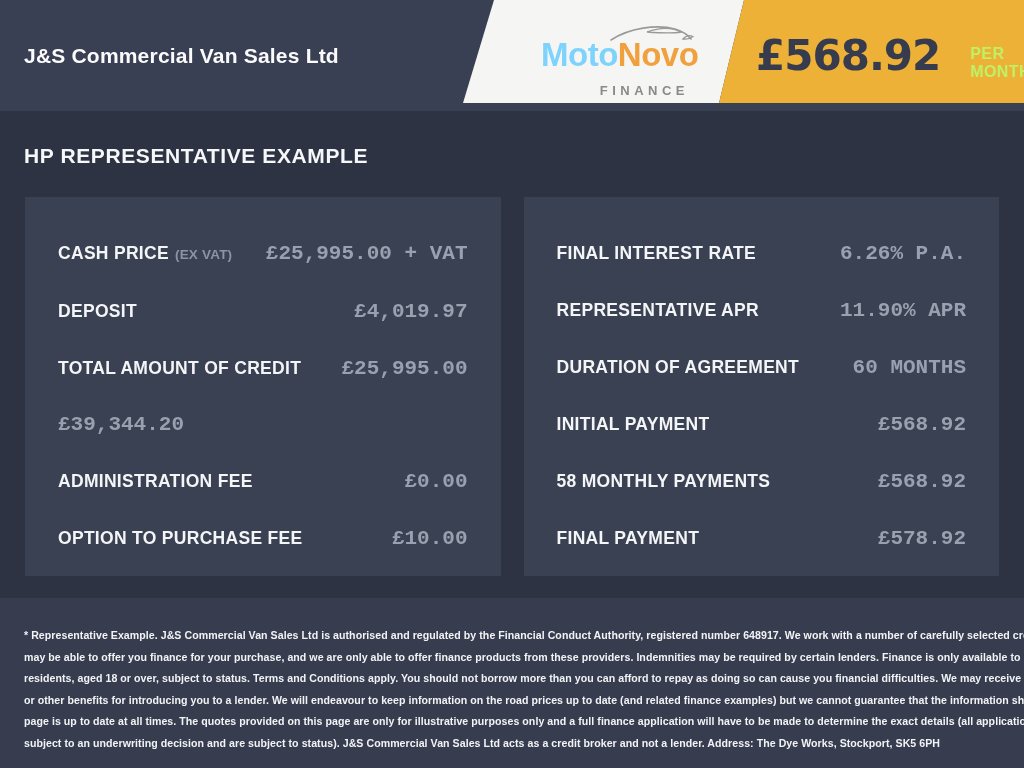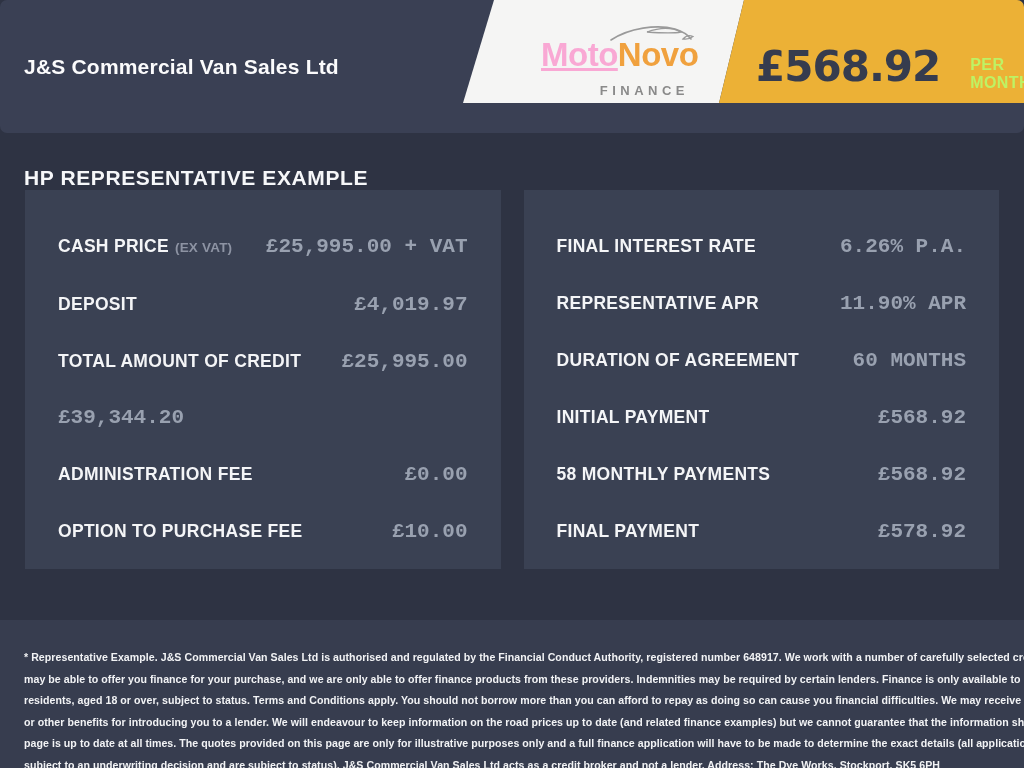--- a/index.html
+++ b/index.html
@@ -7,24 +7,23 @@
   body {
     font-family: "Liberation Sans", sans-serif;
     width: 1024px; height: 768px;
     overflow: hidden;
     background: #2e3343;
   }
 
   
   .header {
     position: relative;
-    width: 1024px; height: 133px;
+    width: 1024px; height: 111px;
     background: #3a4054;
     overflow: hidden;
-    border-radius: 7px;
   }
   .white-band {
     position: absolute; inset: 0;
     background: #f5f5f4;
     clip-path: polygon(494px 0, 744px 0, 719px 103px, 463px 103px);
   }
   .gold-band {
     position: absolute; inset: 0;
     background: #ecb136;
     clip-path: polygon(744px 0, 1024px 0, 1024px 103px, 719px 103px);
@@ -52,21 +51,21 @@
     top: 2px; right: -4px;
     width: 86px; height: 26px;
   }
   .logo .wordmark {
     font-size: 33px;
     font-weight: bold;
     letter-spacing: -0.5px;
     padding-top: 18px;
     white-space: nowrap;
   }
-  .logo .moto { color: #f9a8d4; text-decoration: underline; }
+  .logo .moto { color: #7dd3fc; }
   .logo .novo { color: #f0a13e; }
   .logo .finance {
     margin-top: 13px;
     text-align: right;
     color: #8a8a8a;
     font-size: 13px;
     font-weight: bold;
     letter-spacing: 4.5px;
     padding-right: 2px;
   }
@@ -103,20 +102,21 @@
   .page-title {
     color: #f6f7f9;
     font-size: 21px;
     font-weight: bold;
     letter-spacing: 0.6px;
     margin-left: -1px;
   }
   .panels {
     display: flex;
     gap: 23px;
+    margin-top: 29px;
   }
   .panel {
     flex: 1;
     height: 379px;
     background: #3a4153;
     padding: 46px 33px 0 33px;
   }
   .row {
     display: flex;
     justify-content: space-between;

